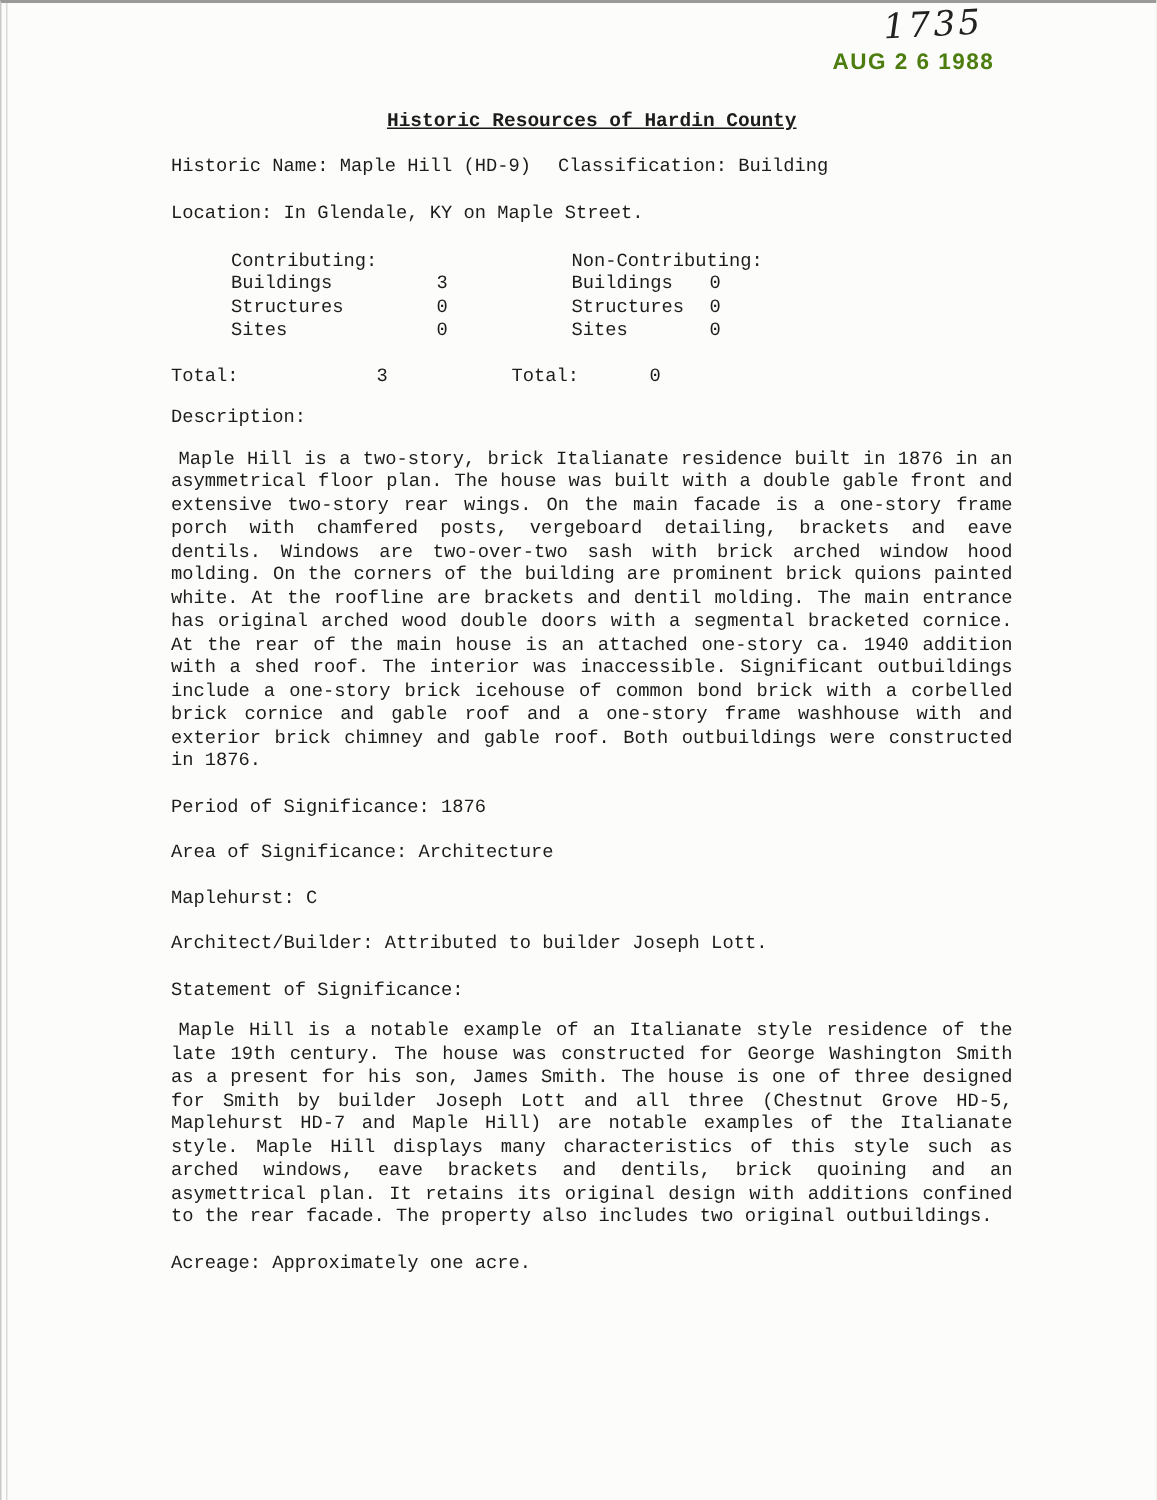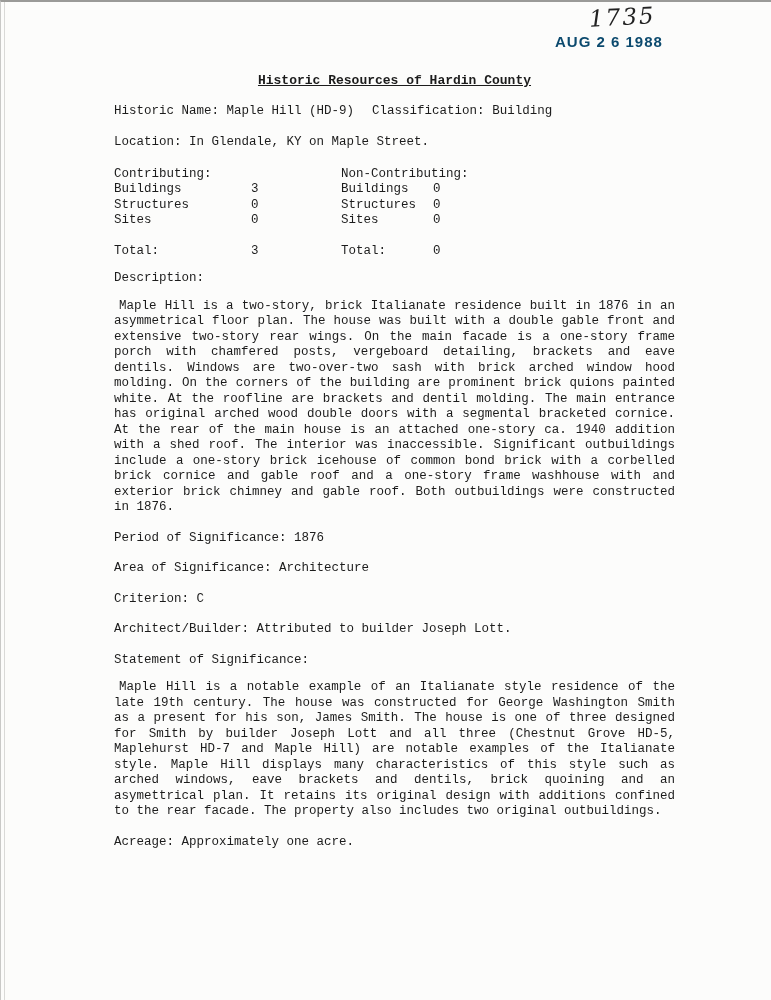--- a/index.html
+++ b/index.html
@@ -41,21 +41,21 @@
     transform: rotate(-3deg);
     color: #222;
   }
   .date-stamp {
     position: absolute;
     left: 14px; top: 31px;
     font-family: "Liberation Sans", sans-serif;
     font-weight: bold;
     font-size: 15px;
     letter-spacing: 1px;
-    color: #0c4a6e;
+    color: #4d7c0f;
     white-space: pre;
   }
   .content {
     position: absolute;
     left: 113px; top: 71px;
     width: 561px;
     font-size: 12.5px;
     line-height: 15.5px;
   }
   .doc-title {
@@ -68,20 +68,21 @@
   .lbl {
     text-underline-offset: 2px;
   }
   .field-line { white-space: pre-wrap; }
   .name-class-line .pair + .pair { margin-left: 18px; }
   .mt { margin-top: 16px; }
   .counts {
     display: grid;
     grid-template-columns: 137px 90px 92px auto;
     margin-top: 16px;
+    margin-left: 40px;
   }
   .counts .cell { white-space: pre; }
   .totals {
     display: grid;
     grid-template-columns: 137px 90px 92px auto;
     margin-top: 15px;
   }
   .section-label { margin-top: 12px; }
   .para {
     margin-top: 12px;
@@ -140,21 +141,21 @@
       <div class="cell">0</div>
     </div>
 
     <div class="section-label"><span class="lbl">Description:</span></div>
     <div class="para">Maple Hill is a two-story, brick Italianate residence built in 1876 in an asymmetrical floor plan. The house was built with a double gable front and extensive two-story rear wings. On the main facade is a one-story frame porch with chamfered posts, vergeboard detailing, brackets and eave dentils. Windows are two-over-two sash with brick arched window hood molding. On the corners of the building are prominent brick quions painted white. At the roofline are brackets and dentil molding. The main entrance has original arched wood double doors with a segmental bracketed cornice. At the rear of the main house is an attached one-story ca. 1940 addition with a shed roof. The interior was inaccessible. Significant outbuildings include a one-story brick icehouse of common bond brick with a corbelled brick cornice and gable roof and a one-story frame washhouse with and exterior brick chimney and gable roof. Both outbuildings were constructed in 1876.</div>
 
     <div class="single"><span class="lbl">Period of Significance:</span> <span>1876</span></div>
 
     <div class="single"><span class="lbl">Area of Significance:</span> <span>Architecture</span></div>
 
-    <div class="single"><span class="lbl">Criterion:</span> <span>C</span></div>
+    <div class="single"><span class="lbl">Maplehurst:</span> <span>C</span></div>
 
     <div class="single"><span class="lbl">Architect/Builder:</span> <span>Attributed to builder Joseph Lott.</span></div>
 
     <div class="single"><span class="lbl">Statement of Significance:</span></div>
     <div class="para">Maple Hill is a notable example of an Italianate style residence of the late 19th century. The house was constructed for George Washington Smith as a present for his son, James Smith. The house is one of three designed for Smith by builder Joseph Lott and all three (Chestnut Grove HD-5, Maplehurst HD-7 and Maple Hill) are notable examples of the Italianate style. Maple Hill displays many characteristics of this style such as arched windows, eave brackets and dentils, brick quoining and an asymettrical plan. It retains its original design with additions confined to the rear facade. The property also includes two original outbuildings.</div>
 
     <div class="single"><span class="lbl">Acreage:</span> <span>Approximately one acre.</span></div>
 
   </div>
 </div>

